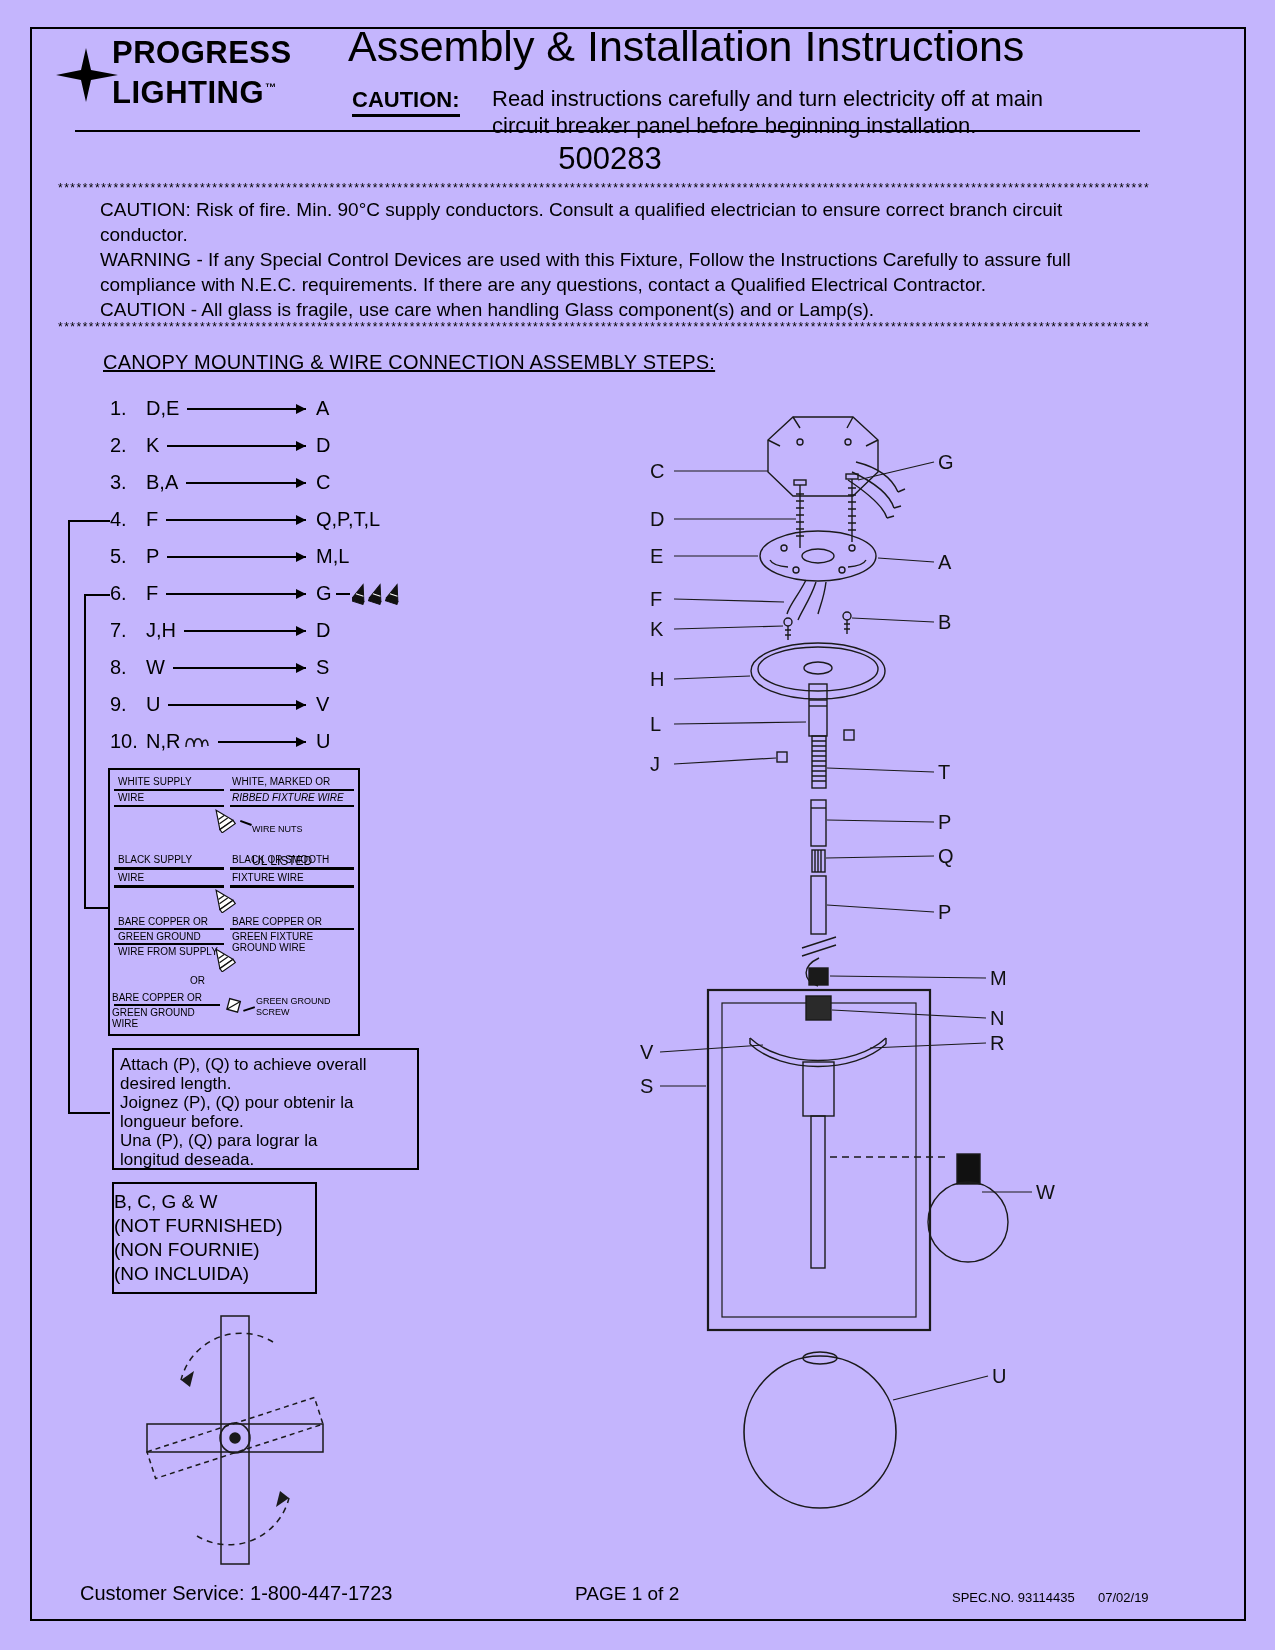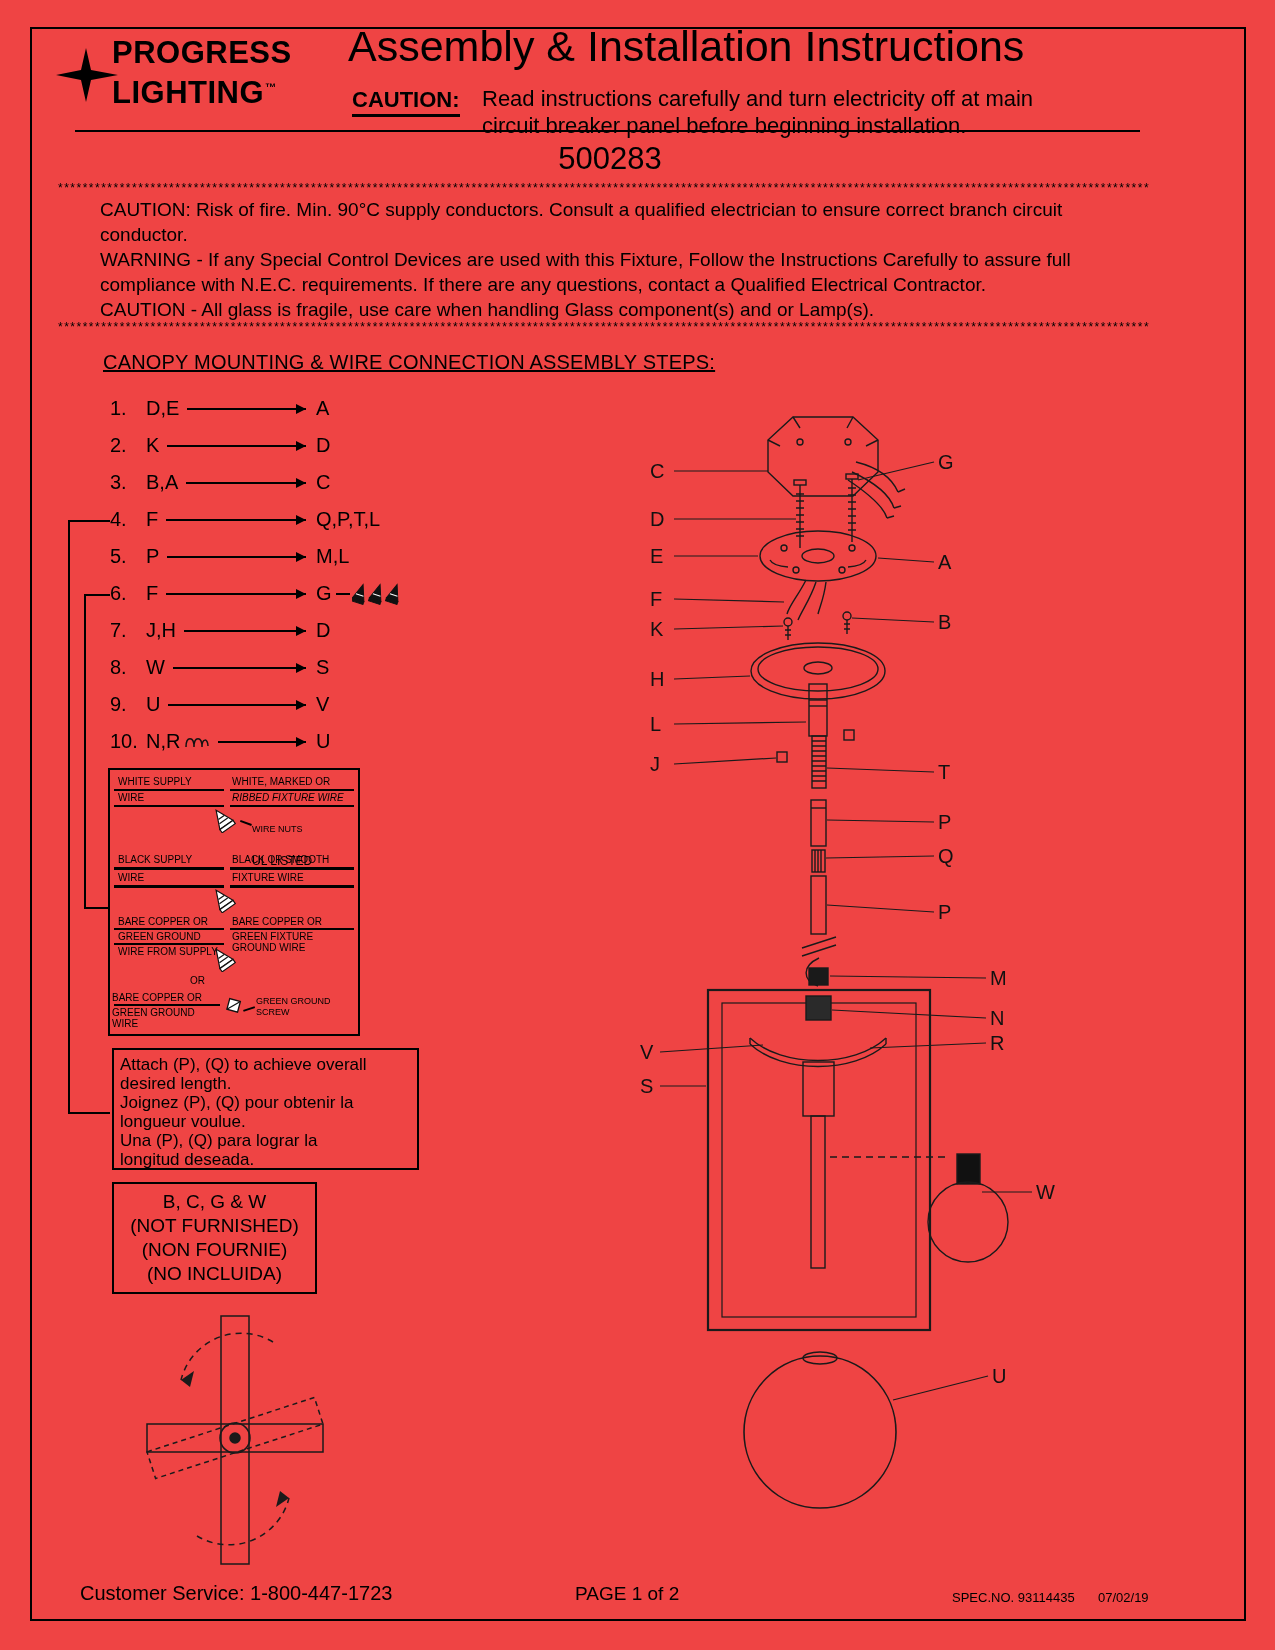--- a/index.html
+++ b/index.html
@@ -1,26 +1,26 @@
 <!DOCTYPE html>
 <html><head>
 <meta charset="utf-8">
 <style>
   html,body{margin:0;padding:0;background:#fff;}
-  .page{position:relative;width:1275px;height:1650px;background:#ef4444;color:#000;
+  .page{position:relative;width:1275px;height:1650px;background:#c4b5fd;color:#000;
         font-family:"Liberation Sans",sans-serif;overflow:hidden;}
   .frame{position:absolute;left:30px;top:27px;width:1216px;height:1594px;
          border:2px solid #000;box-sizing:border-box;}
   .logo-star{position:absolute;left:56px;top:46px;}
   .brand{position:absolute;left:112px;top:36px;font-weight:bold;font-size:31px;line-height:34px;letter-spacing:.5px;}
   .tm{font-size:11px;vertical-align:12px;margin-left:1px;font-weight:bold;}
   .title{position:absolute;left:348px;top:22px;margin:0;font-size:43px;font-weight:400;}
   .caution-label{position:absolute;left:352px;top:87px;font-size:22px;font-weight:bold;
                  border-bottom:3px solid #000;padding-bottom:1px;}
-  .caution-text{position:absolute;left:482px;top:85px;font-size:22px;line-height:27px;}
+  .caution-text{position:absolute;left:492px;top:85px;font-size:22px;line-height:27px;}
   .header-rule{position:absolute;left:75px;top:130px;width:1065px;height:2px;background:#000;}
   .model{position:absolute;left:0;top:141px;width:1220px;text-align:center;font-size:31px;}
   .stars{position:absolute;left:58px;width:1092px;font-size:12px;letter-spacing:1.5px;
          white-space:nowrap;overflow:hidden;}
   .s1{top:181px;} .s2{top:320px;}
   .warnings{position:absolute;left:100px;top:197px;width:1015px;font-size:19px;line-height:25px;}
   .warnings p{margin:0;}
   .section-title{position:absolute;left:97px;top:351px;font-size:20px;text-decoration:underline;letter-spacing:.2px;margin-left:6px;}
   .steps{position:absolute;left:110px;top:390px;}
   .step{display:flex;align-items:center;height:37px;width:340px;font-size:20px;}
@@ -39,21 +39,21 @@
   .b6{left:84px;top:594px;width:24px;height:311px;}
   .wire-box{position:absolute;left:108px;top:768px;width:252px;height:268px;border:2px solid #000;
             box-sizing:border-box;font-size:10px;line-height:11px;text-align:left;}
   .wb{position:absolute;}
   .wline{position:absolute;background:#000;height:1.5px;}
   .wline.thick{height:3px;}
   .wb-conn{position:absolute;width:12px;height:1.5px;background:#000;}
   .attach-box{position:absolute;left:112px;top:1048px;width:307px;height:122px;border:2px solid #000;
               box-sizing:border-box;font-size:17px;line-height:19px;padding:5px 6px;}
   .nf-box{position:absolute;left:112px;top:1182px;width:205px;height:112px;border:2px solid #000;
-          box-sizing:border-box;font-size:19px;line-height:24px;text-align:center;padding-top:6px;}
+          box-sizing:border-box;font-size:19px;line-height:24px;padding-top:6px;}
   .crossbar{position:absolute;left:135px;top:1308px;}
   .exploded{position:absolute;left:600px;top:400px;}
   .footer-cs{position:absolute;left:80px;top:1582px;font-size:20px;}
   .footer-page{position:absolute;left:575px;top:1583px;font-size:19px;}
   .footer-spec{position:absolute;left:952px;top:1590px;font-size:13px;}
   .footer-date{position:absolute;left:1098px;top:1590px;font-size:13px;}
 </style>
 </head>
 <body>
 
@@ -268,21 +268,21 @@
     </svg>
     <div class="wb" style="left:146px;top:226px;width:100px;font-size:9px;">GREEN GROUND</div>
     <div class="wb" style="left:146px;top:237px;width:100px;font-size:9px;">SCREW</div>
     <div class="wb-conn" style="left:133px;top:238px;transform:rotate(-18deg);"></div>
   </div>
 
   <div class="attach-box">
     <div>Attach (P), (Q)  to achieve  overall</div>
     <div>desired length.</div>
     <div>Joignez (P), (Q)  pour obtenir la</div>
-    <div>longueur voulue.</div>
+    <div>longueur before.</div>
     <div>Una  (P), (Q) para lograr la</div>
     <div>longitud deseada.</div>
   </div>
 
   <div class="nf-box">
     <div>B, C, G &amp; W</div>
     <div>(NOT FURNISHED)</div>
     <div>(NON FOURNIE)</div>
     <div>(NO INCLUIDA)</div>
   </div>

